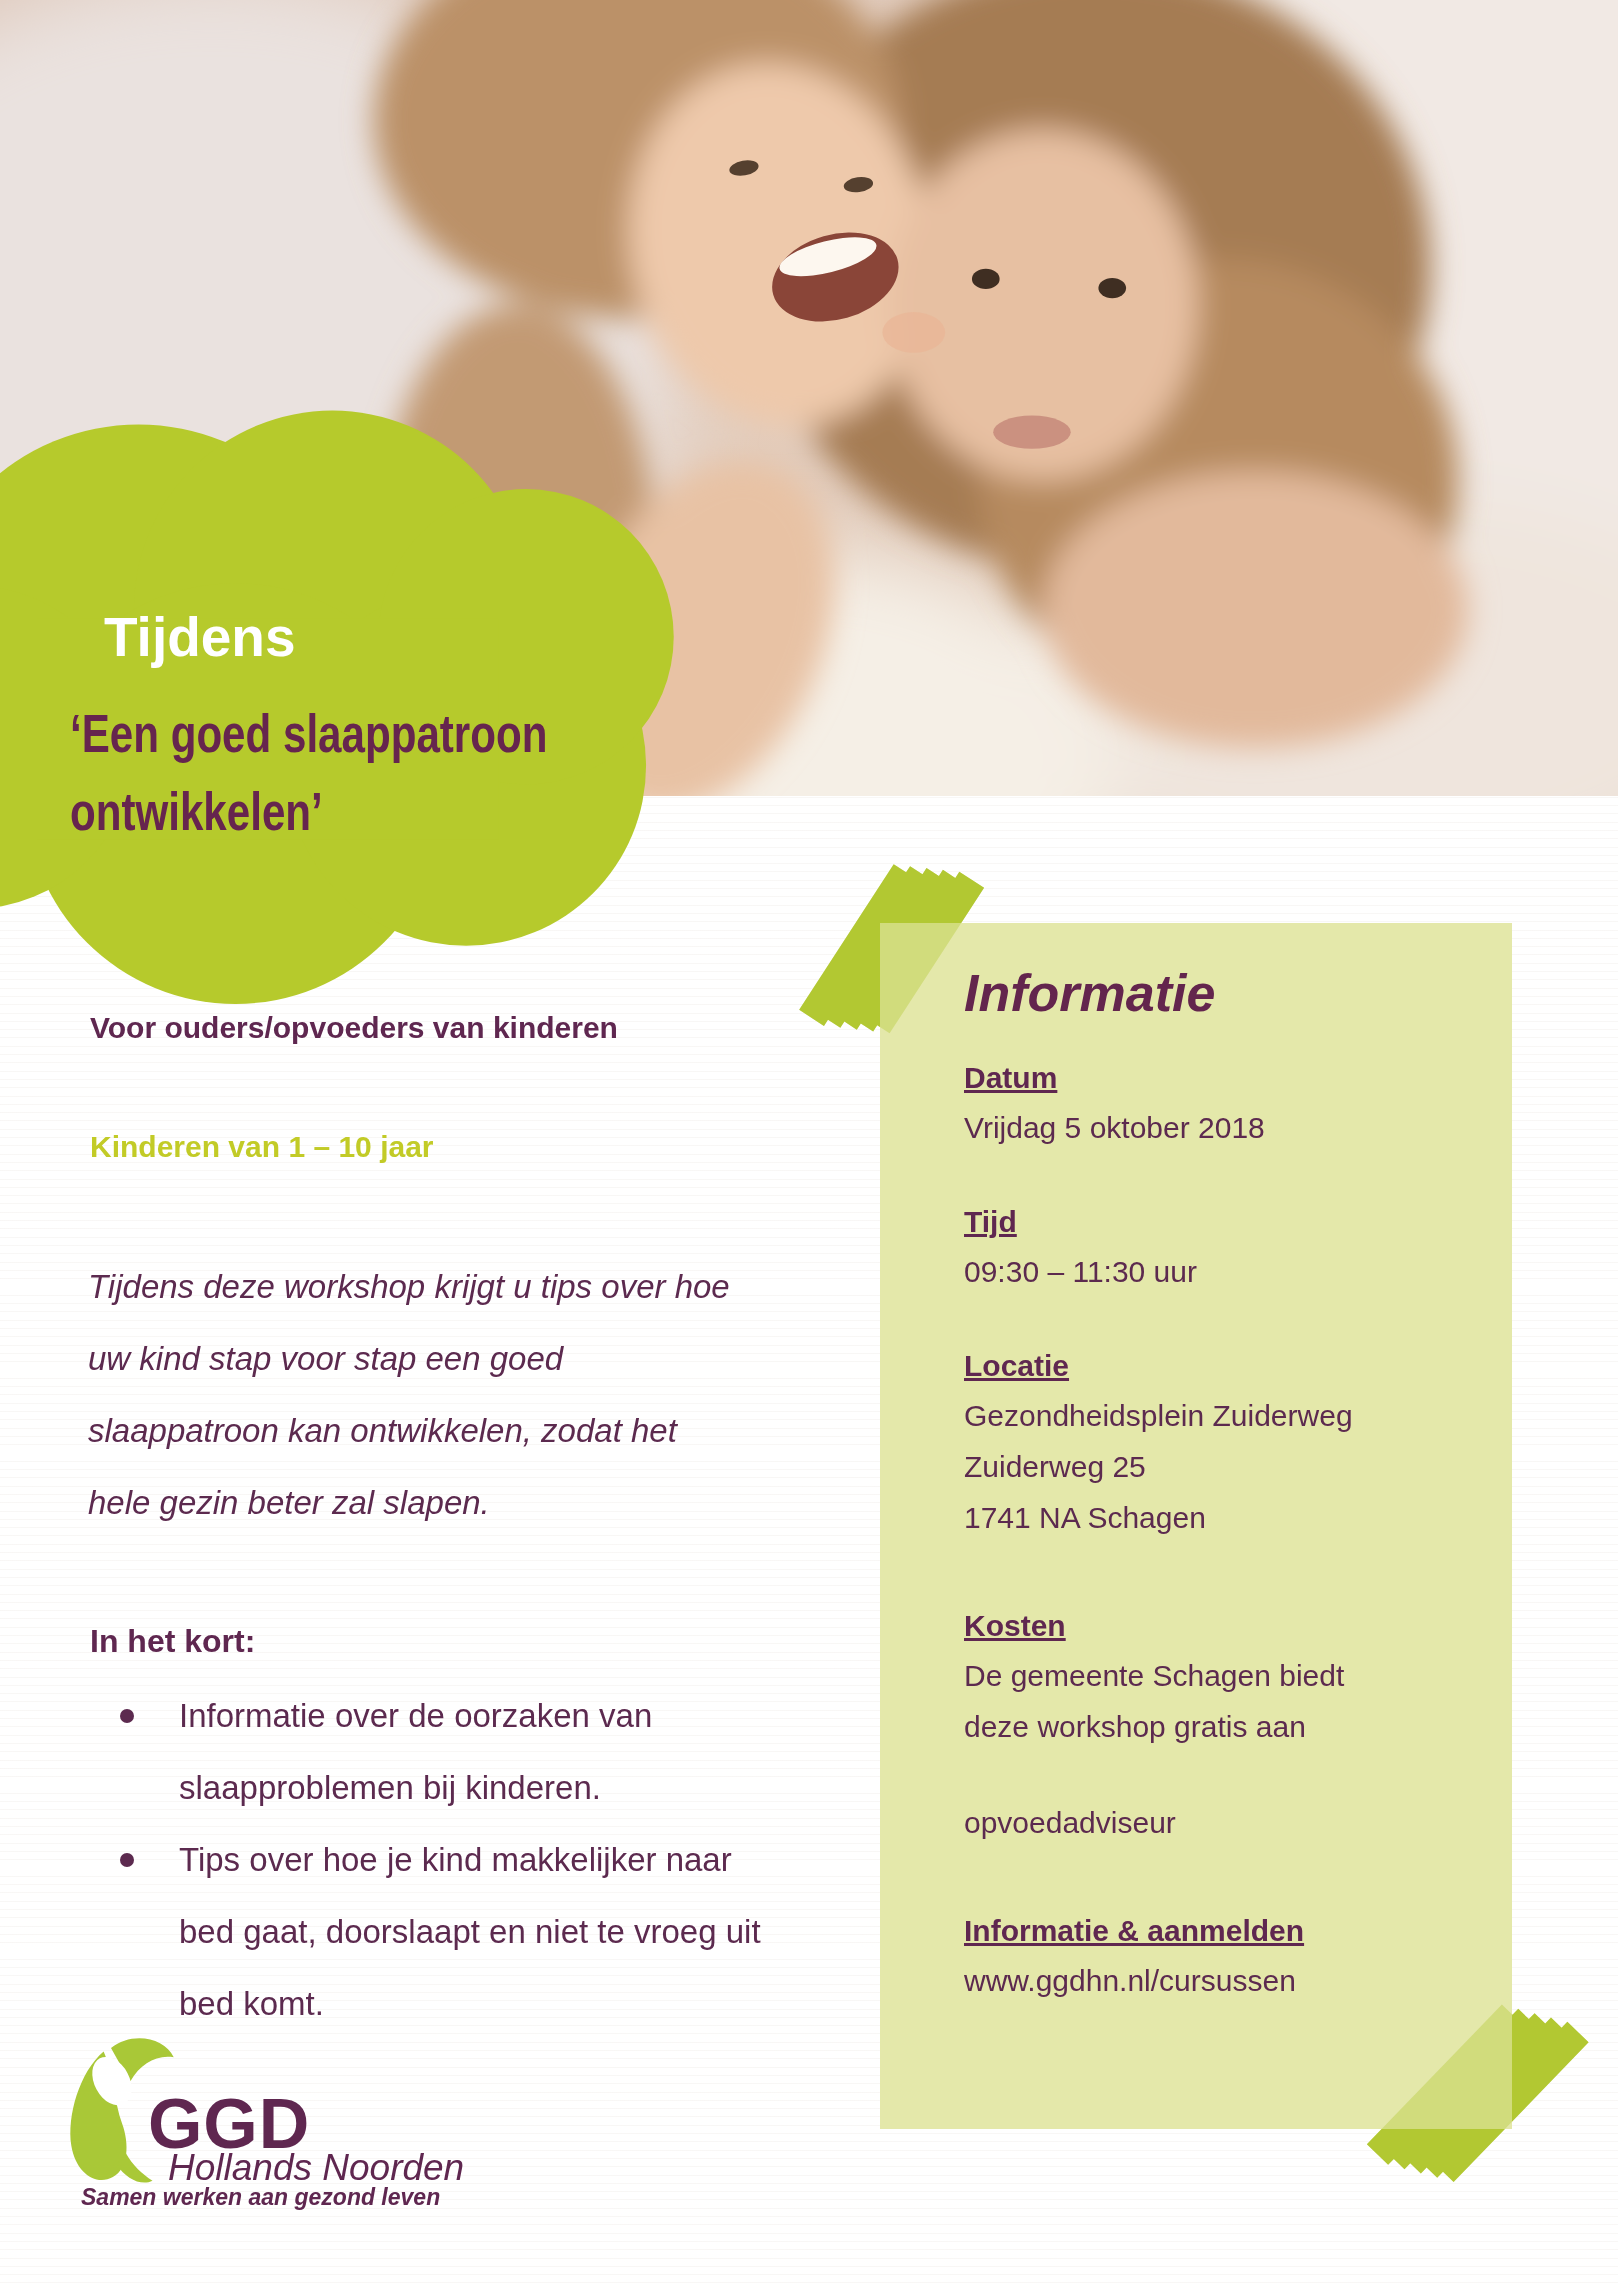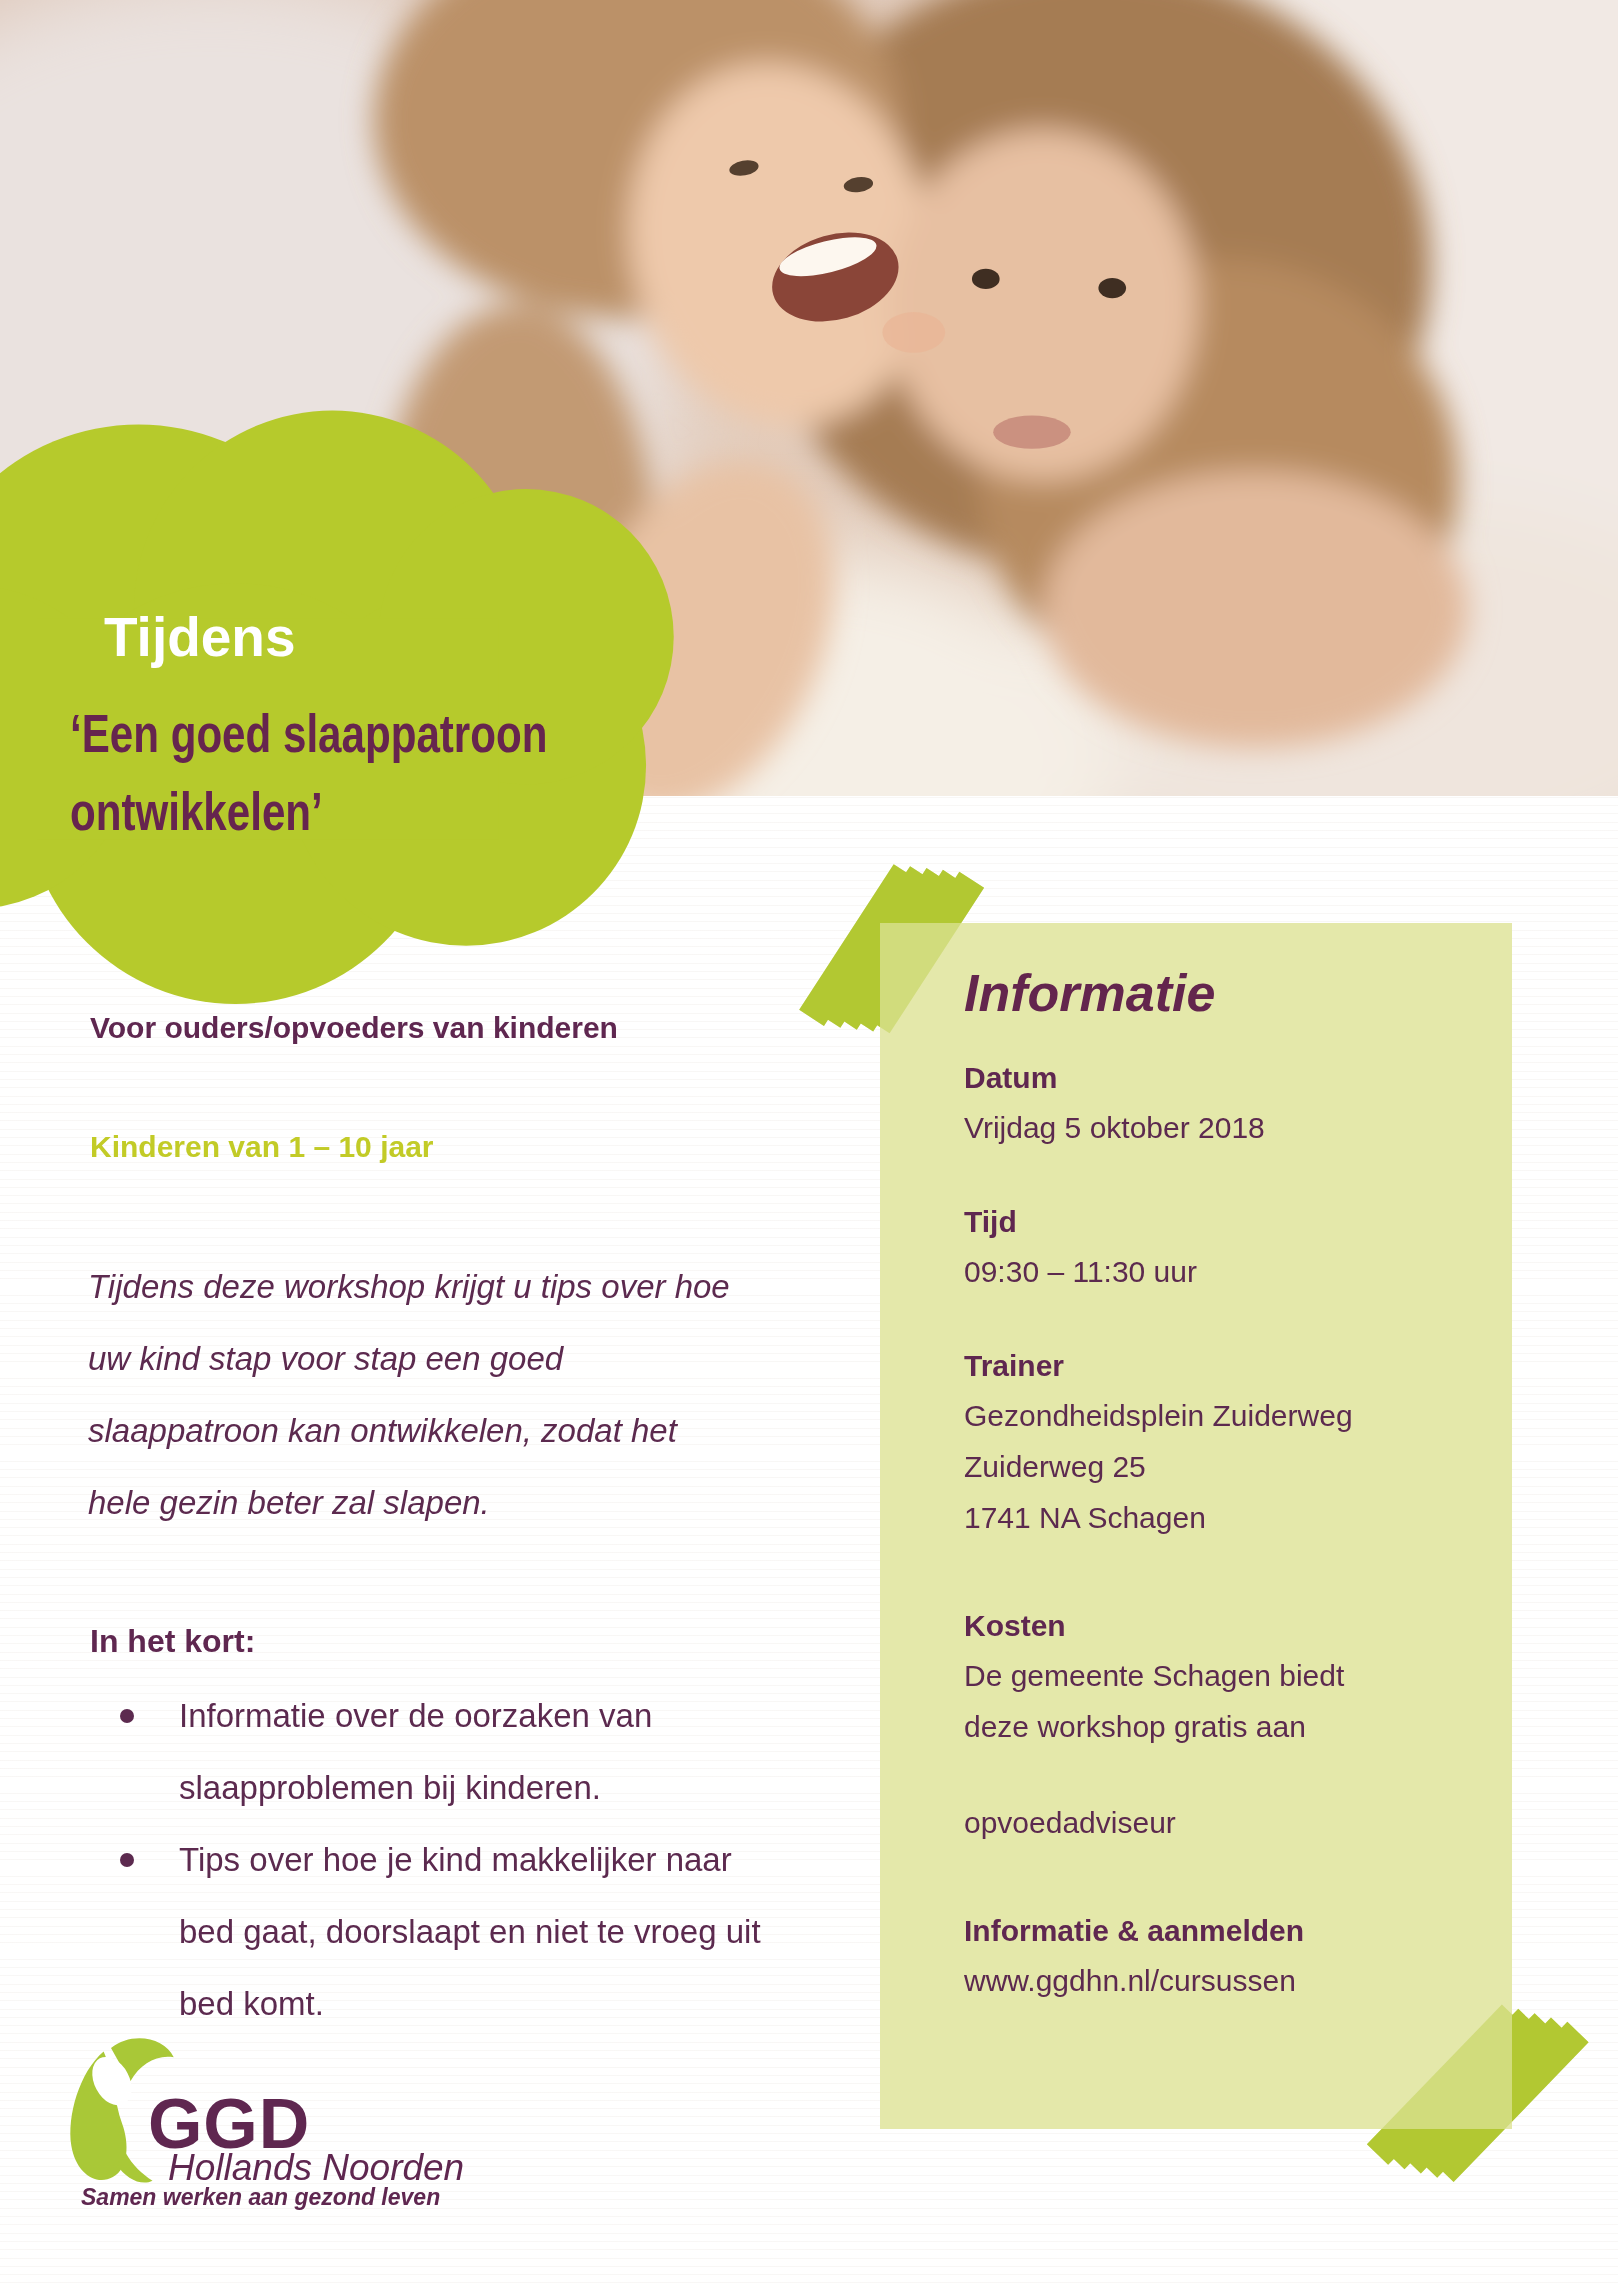--- a/index.html
+++ b/index.html
@@ -38,21 +38,21 @@
     content:"";position:absolute;left:29.5px;top:29px;width:14px;height:14px;border-radius:50%;background:#5c2a4f;
   }
   
   .info-panel{
     position:absolute;left:880px;top:923px;width:632px;height:1206px;z-index:3;
     background:#e4e8aa;box-sizing:border-box;padding:41px 37px 0 84px;
   }
   .info-title{font-size:52px;font-weight:bold;font-style:italic;color:#63254d;line-height:59px;margin:0 0 31px 0;}
   .info-section{margin:0 0 45px 0;}
   .info-section.gap-lg{margin-bottom:59px;}
-  .info-label{font-size:30px;font-weight:bold;color:#5f2750;line-height:48px;}
+  .info-label{font-size:30px;font-weight:bold;color:#5f2750;line-height:48px;text-decoration:underline;}
   .info-line{font-size:30px;color:#5c2a4f;line-height:51px;}
   
   .tape-layer{position:absolute;left:0;top:0;width:1619px;height:2289px;pointer-events:none;}
   #tape-under{z-index:2;}
   #tape-over{z-index:4;}
   
   #logo-figure{position:absolute;left:63px;top:2035px;width:120px;height:155px;z-index:4;}
   .logo-acronym{position:absolute;left:148px;top:2084px;z-index:4;font-size:70px;font-weight:bold;color:#5f2750;letter-spacing:0.9px;}
   .logo-region{position:absolute;left:168px;top:2147px;z-index:4;font-size:37px;font-style:italic;color:#5f2750;}
   .logo-tagline{position:absolute;left:81px;top:2184px;z-index:4;font-size:23px;font-weight:bold;font-style:italic;color:#5f2750;}
@@ -143,21 +143,21 @@
       <div class="info-label">Datum</div>
       <div class="info-line">Vrijdag 5 oktober 2018</div>
     </div>
 
     <div class="info-section">
       <div class="info-label">Tijd</div>
       <div class="info-line">09:30 – 11:30 uur</div>
     </div>
 
     <div class="info-section gap-lg">
-      <div class="info-label">Trainer</div>
+      <div class="info-label">Locatie</div>
       <div class="info-line">Gezondheidsplein Zuiderweg</div>
       <div class="info-line">Zuiderweg 25</div>
       <div class="info-line">1741 NA Schagen</div>
     </div>
 
     <div class="info-section">
       <div class="info-label">Kosten</div>
       <div class="info-line">De gemeente Schagen biedt</div>
       <div class="info-line">deze workshop gratis aan</div>
     </div>

